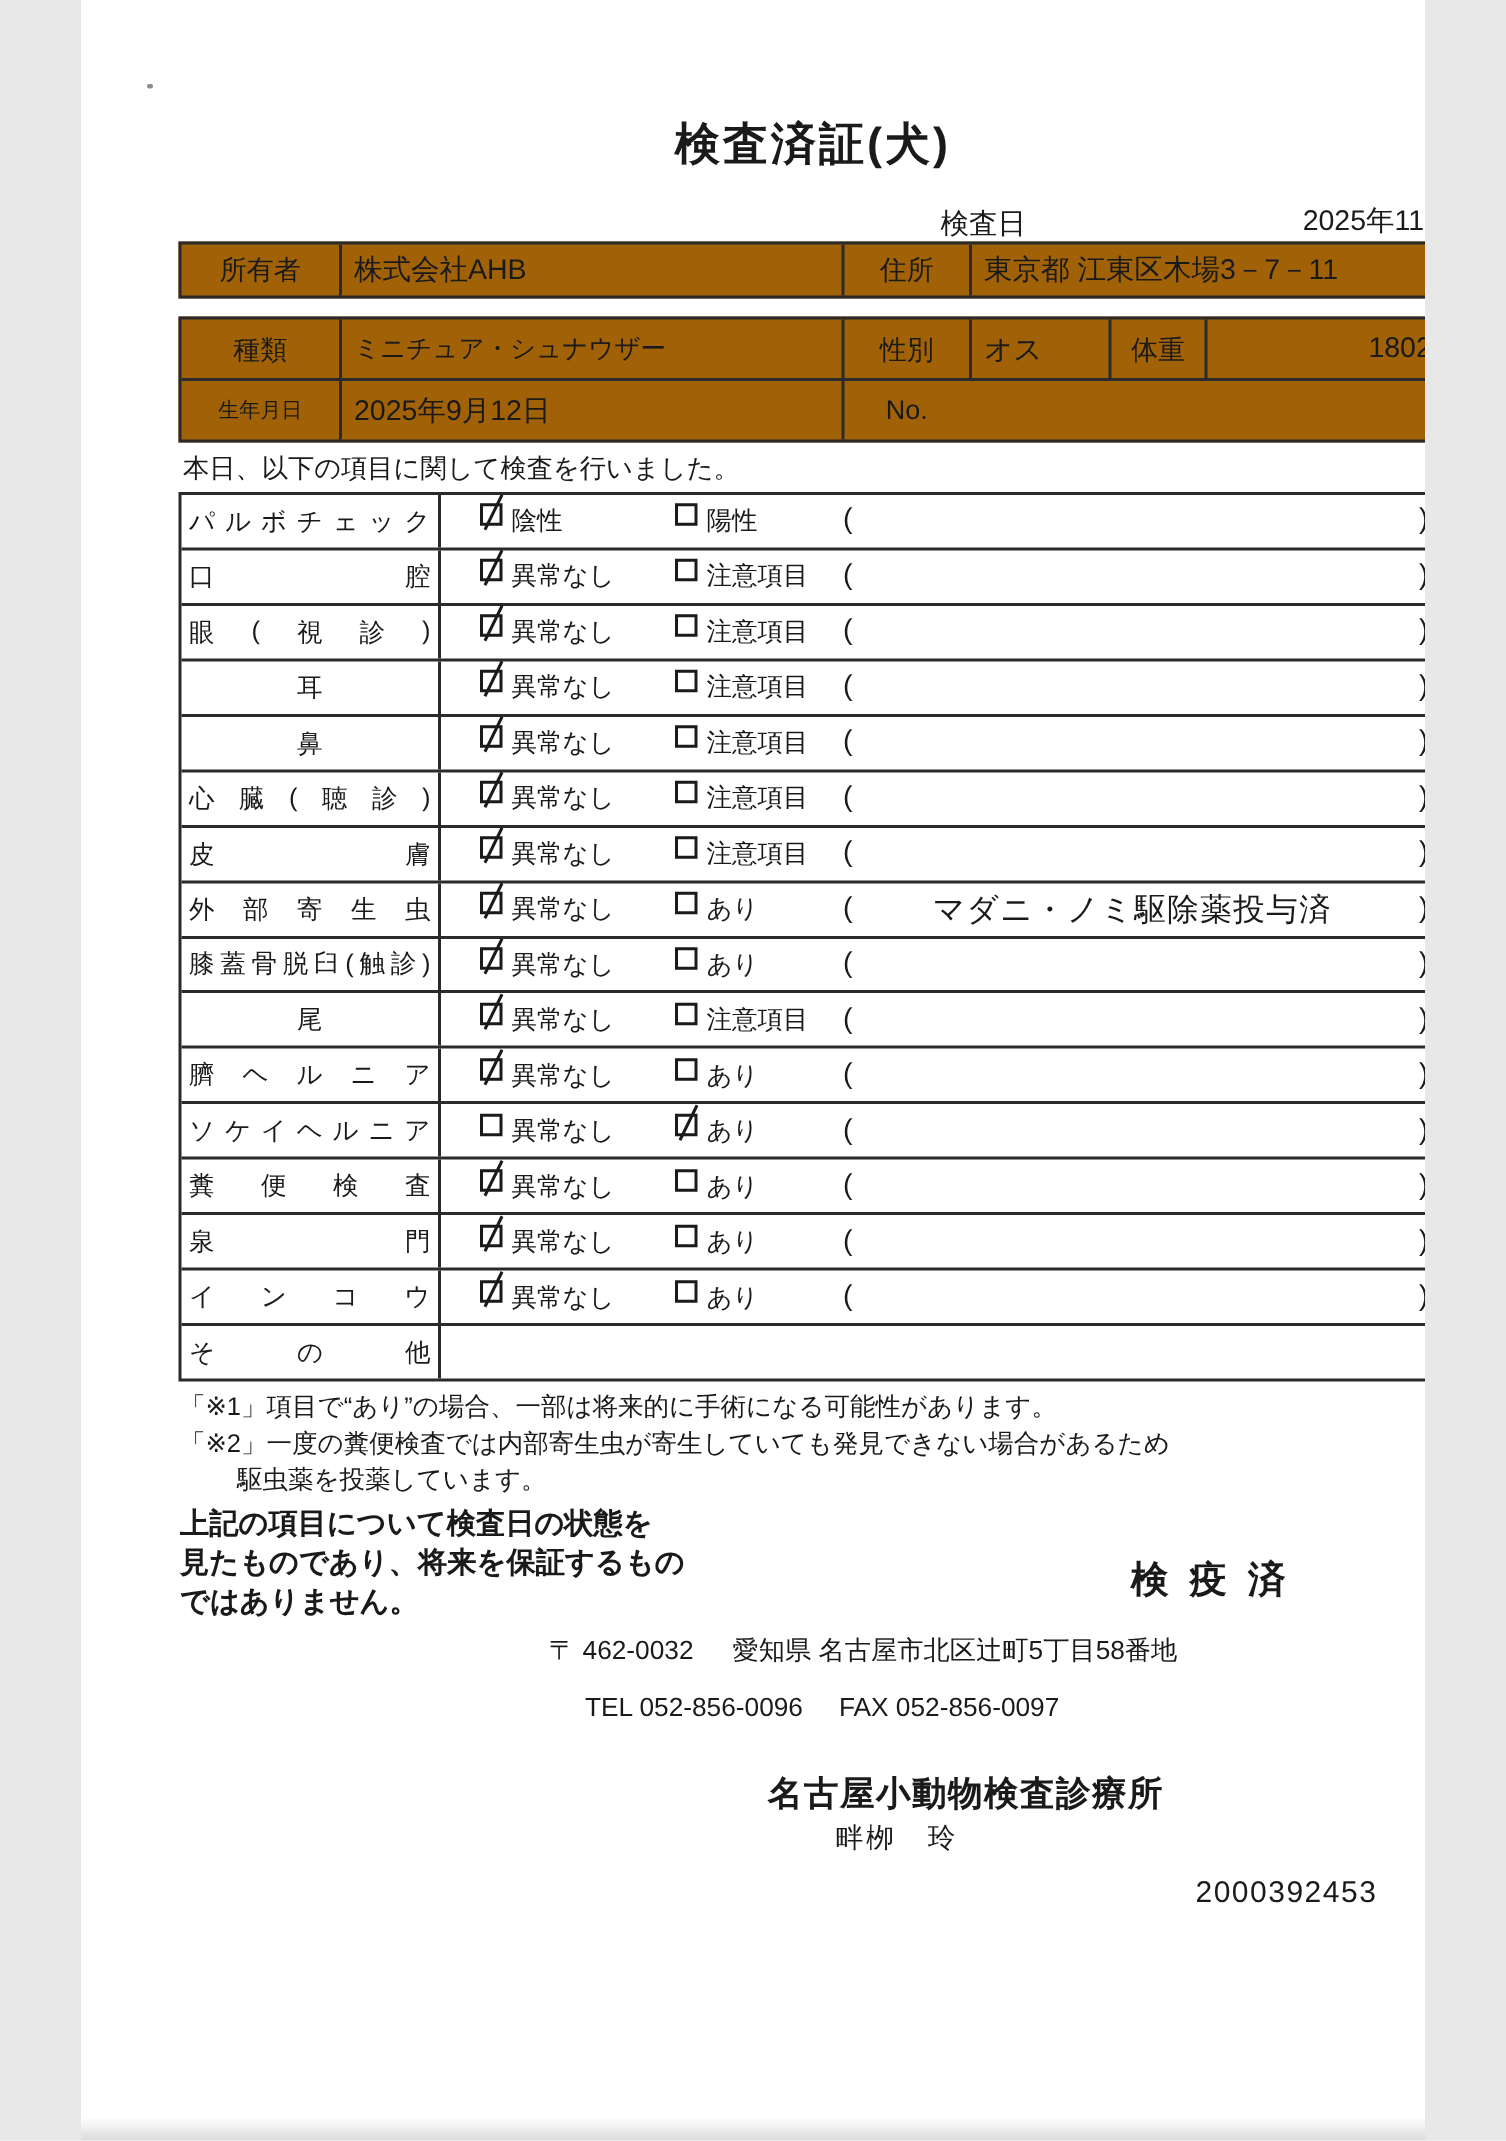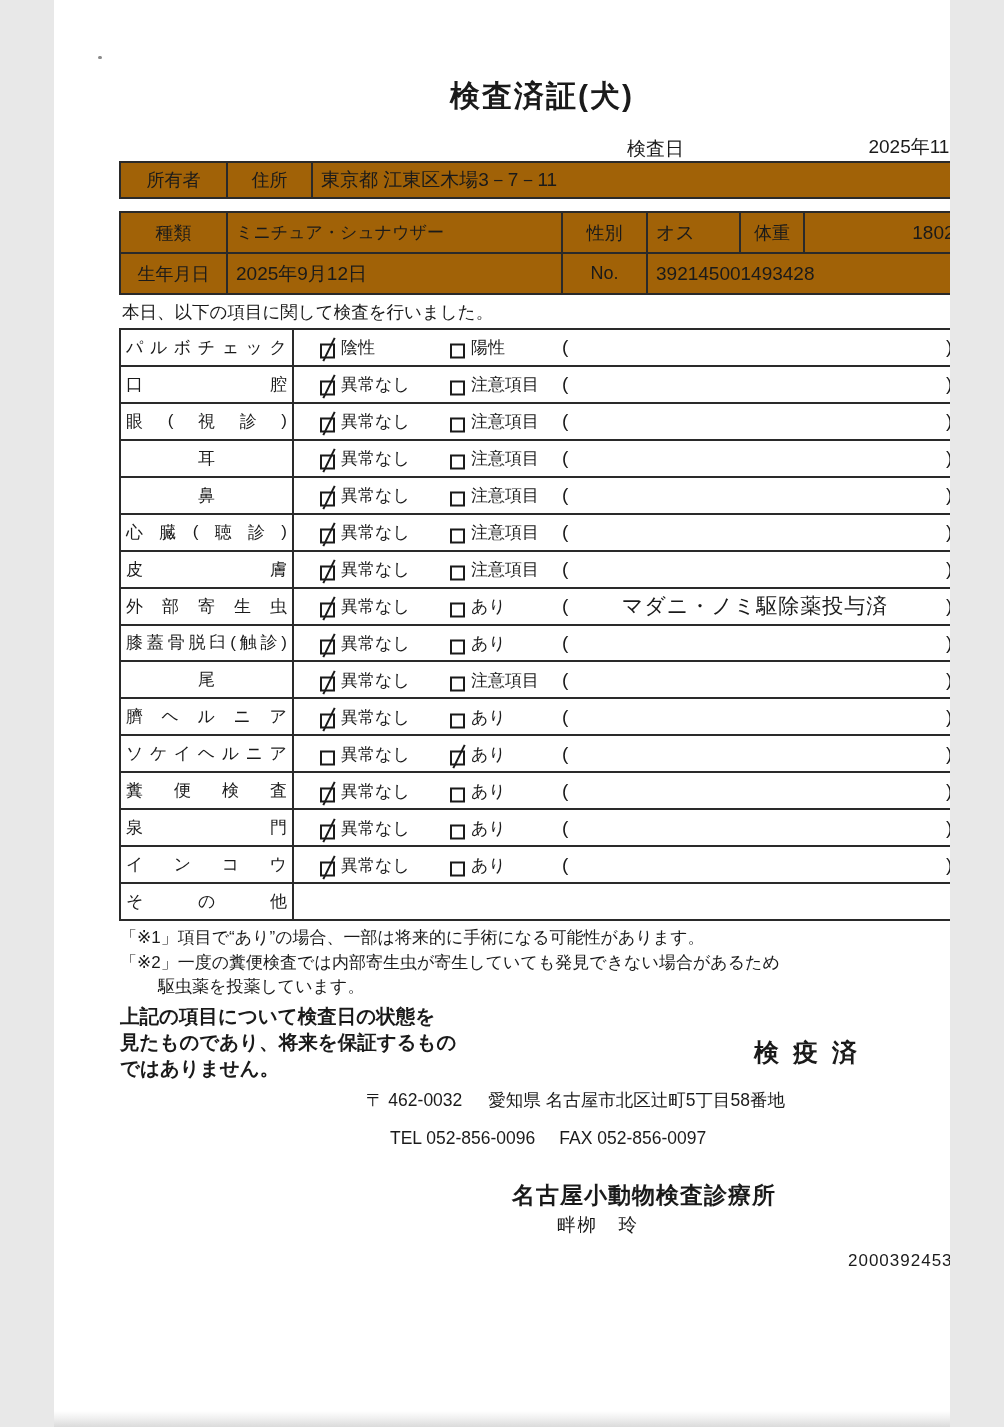--- a/index.html
+++ b/index.html
@@ -36,21 +36,21 @@
   .intro-line{top:300px;left:68px;font-size:17.5px;}
   
   #exam-table{left:65px;top:328px;width:845px;height:593px;border:2px solid #2a2a2a;
               box-sizing:border-box;display:flex;flex-direction:column;}
   .trow{flex:1;display:flex;position:relative;box-sizing:border-box;}
   .trow + .trow{border-top:2px solid #2a2a2a;}
   .tlabel{width:173px;flex:none;border-right:2px solid #2a2a2a;box-sizing:border-box;
           display:flex;justify-content:space-between;align-items:center;
           padding:0 5px;font-size:17px;overflow:hidden;}
   .tcontent{flex:1;position:relative;}
-  .opt{position:absolute;top:50%;transform:translateY(-50%);display:flex;align-items:flex-end;
+  .opt{position:absolute;top:50%;transform:translateY(-50%);display:flex;align-items:flex-start;
        font-size:17px;white-space:nowrap;padding-left:20px;}
   .opt1{left:6px;} .opt2{left:136px;}
   .cb{width:11px;height:11px;border:2px solid #1a1a1a;margin-right:6px;position:relative;flex:none;}
   .cb.checked::after{content:'';position:absolute;left:6px;top:-9px;width:2px;height:26px;
                      background:#1a1a1a;transform:rotate(26deg);}
   .paren{position:absolute;top:50%;transform:translateY(-50%);font-size:19px;}
   .paren-open{left:268px;} .paren-close{left:652px;}
   .note{position:absolute;left:280px;width:362px;text-align:center;top:50%;
         transform:translateY(-50%);font-size:21px;letter-spacing:1px;white-space:nowrap;}
   .mark{position:absolute;left:852px;top:50%;transform:translateY(-50%);
@@ -58,60 +58,60 @@
   
   .fn1{top:926px;left:66px;font-size:17px;}
   .fn2{top:951px;left:66px;font-size:17px;}
   .fn2b{top:975px;left:104px;font-size:17px;}
   .disclaimer{top:1003px;left:66px;font-size:19.5px;font-weight:700;line-height:1.34;white-space:pre-line;}
   .stamp{top:1036px;left:700px;font-size:25px;font-weight:700;letter-spacing:14px;white-space:nowrap;}
   .addr-line{top:1088px;left:312px;font-size:17.5px;display:flex;gap:26px;white-space:nowrap;}
   .tel-line{top:1128px;left:336px;font-size:17.5px;display:flex;gap:24px;white-space:nowrap;}
   .clinic-name{top:1180px;left:458px;font-size:23px;font-weight:700;letter-spacing:1px;}
   .examiner{top:1212px;left:503px;font-size:18.5px;letter-spacing:2px;}
-  .serial{top:1251px;left:794px;font-size:17px;letter-spacing:1px;}
+  .serial{top:1251px;left:743px;font-size:20px;letter-spacing:1px;}
   .speck{top:56px;left:44px;width:4px;height:3px;background:#8a8a8a;border-radius:2px;}
   .scan-band{left:0;bottom:0;width:1004px;height:16px;
      background:linear-gradient(to bottom,rgba(0,0,0,0) 0%,rgba(110,110,110,0.10) 45%,rgba(90,90,90,0.22) 100%);}
 </style>
 </head>
 <body>
 
 <div class="page">
 
   <div class="abs speck"></div>
 
   <div class="abs doc-title">検査済証(犬)</div>
 
   <div class="abs exam-date-label">検査日</div>
   <div class="abs exam-date-value">2025年11月9日</div>
 
   <div class="abs btable" id="owner-table">
     <div class="bcell lab first w-lab1">所有者</div>
+    <div class="bcell val w-owner">株式会社AHB</div>
     <div class="bcell lab w-lab2">住所</div>
     <div class="bcell val grow">東京都 江東区木場3－7－11</div>
   </div>
 
   <div class="abs btable" id="info-table">
     <div class="brow">
       <div class="bcell lab first w-lab1">種類</div>
       <div class="bcell w-owner" style="font-size:17px;">ミニチュア・シュナウザー</div>
       <div class="bcell lab w-lab2">性別</div>
       <div class="bcell val w-sex">オス</div>
       <div class="bcell lab w-wlab">体重</div>
       <div class="bcell val grow weight-val">
         <span>1802</span>
         <span class="unit">g</span>
       </div>
     </div>
     <div class="brow">
-      <div class="bcell lab first w-lab1" style="font-size:18px;border-radius:11px;">生年月日</div>
+      <div class="bcell lab first w-lab1" style="font-size:14px;border-radius:11px;">生年月日</div>
       <div class="bcell val w-owner">2025年9月12日</div>
       <div class="bcell lab w-lab2">No.</div>
-      <div class="bcell val grow">392145001493428</div>
     </div>
   </div>
 
   <div class="abs intro-line">本日、以下の項目に関して検査を行いました。</div>
 
   <div class="abs" id="exam-table">
     <div class="trow">
       <div class="tlabel">
           <span>パ</span>
           <span>ル</span>

